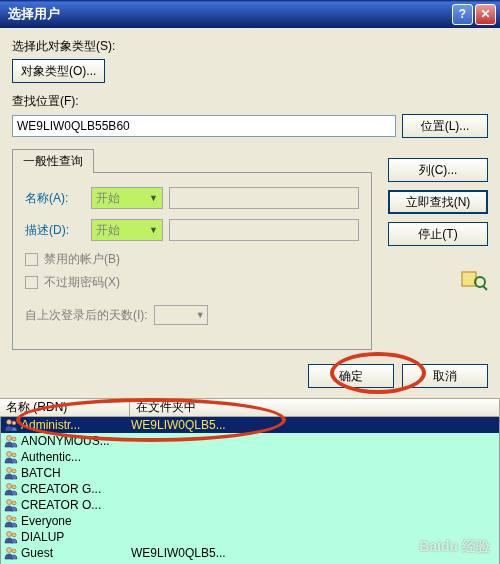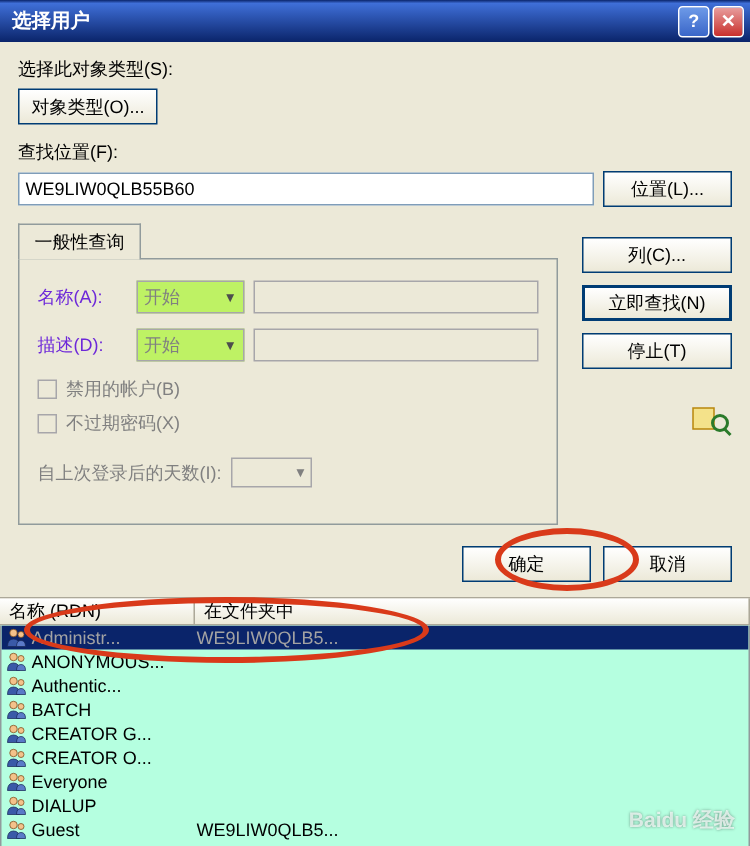--- a/index.html
+++ b/index.html
@@ -10,41 +10,41 @@
 .titlebar .help { background: linear-gradient(to bottom,#6d9ae8,#3a66c8); }
 .content { padding: 10px 12px 6px 12px; background: #ece9d8; }
 .label { display: block; margin-bottom: 4px; }
 .row { display: flex; align-items: center; gap: 6px; margin-bottom: 10px; }
 .textfield { flex: 1; height: 22px; border: 1px solid #7f9db9; background: #fff; padding: 2px 4px; }
 .winbtn { min-width: 86px; height: 24px; background: linear-gradient(to bottom,#fff,#ece9d8); border: 1px solid #003c74; border-radius: 0; padding: 0 8px; cursor: pointer; white-space: nowrap; }
 .tabs { margin-top: 6px; position: relative; }
 .tab { display: inline-block; background: #ece9d8; border: 1px solid #919b9c; border-bottom: none; padding: 3px 10px; position: relative; top: 1px; z-index: 2; }
 .tabpanel { border: 1px solid #919b9c; padding: 14px 12px 18px 12px; background: #ece9d8; }
 .qrow { display: flex; align-items: center; gap: 6px; margin-bottom: 10px; }
-.qlabel { width: 60px; color: #6d28d9; }
+.qlabel { width: 60px; color: #0369a1; }
 .combo { width: 72px; height: 22px; border: 1px solid #a7a6aa; background: #bef264; color: #808080; display: flex; align-items: center; justify-content: space-between; padding: 0 4px; }
 .combo .arrow { font-size: 9px; color: #4d4d4d; }
 .qinput { flex: 1; height: 22px; border: 1px solid #a7a6aa; background: #ece9d8; }
 .chkrow { display: flex; align-items: center; gap: 6px; margin-bottom: 6px; color: #808080; }
 .chkbox { width: 13px; height: 13px; border: 1px solid #a7a6aa; background: #ece9d8; }
 .numbox { width: 54px; height: 20px; border: 1px solid #a7a6aa; background: #ece9d8; }
 .rightcol { position: absolute; right: 12px; top: 158px; width: 100px; display: flex; flex-direction: column; align-items: stretch; gap: 8px; }
 .rightcol .winbtn { width: 100%; }
 .iconbtn { align-self: flex-end; margin-top: 14px; font-size: 22px; cursor: pointer; }
 .okrow { display: flex; justify-content: flex-end; gap: 8px; padding: 8px 12px 10px 12px; position: relative; }
 .listhdr { display: flex; background: #ece9d8; border-top: 1px solid #aca899; border-bottom: 1px solid #aca899; }
 .listhdr .col { padding: 0 6px; border-right: 1px solid #aca899; background: linear-gradient(to bottom,#fff,#ece9d8); }
 .col1 { width: 130px; }
 .col2 { flex: 1; }
 .listbody { background: #b5ffe0; border: 1px solid #919b9c; border-top: none; height: 188px; overflow: hidden; }
 .lrow { display: flex; align-items: center; height: 16px; padding-left: 2px; }
 .lrow .icon { width: 16px; height: 14px; display: flex; align-items: center; justify-content: center; margin-right: 2px; }
 .lrow .c1 { width: 110px; overflow: hidden; white-space: nowrap; }
 .lrow .c2 { overflow: hidden; white-space: nowrap; }
-.lrow.selected { background: #0a246a; color: #a3a3a3; }
+.lrow.selected { background: #0a246a; color: #fde047; }
 .usericon svg { width: 14px; height: 14px; }
 .watermark { position: absolute; right: 10px; bottom: 8px; color: rgba(255,255,255,0.7); font-size: 14px; font-weight: bold; text-shadow: 0 0 2px rgba(0,0,0,0.4); pointer-events: none; }
 .annot { position: absolute; border: 4px solid #d93a1a; border-radius: 50%; pointer-events: none; }
 .annot1 { left: 330px; top: 352px; width: 96px; height: 42px; }
 .annot2 { left: 16px; top: 398px; width: 270px; height: 44px; }
 </style>
 </head>
 <body>
 
 <div class="titlebar">

